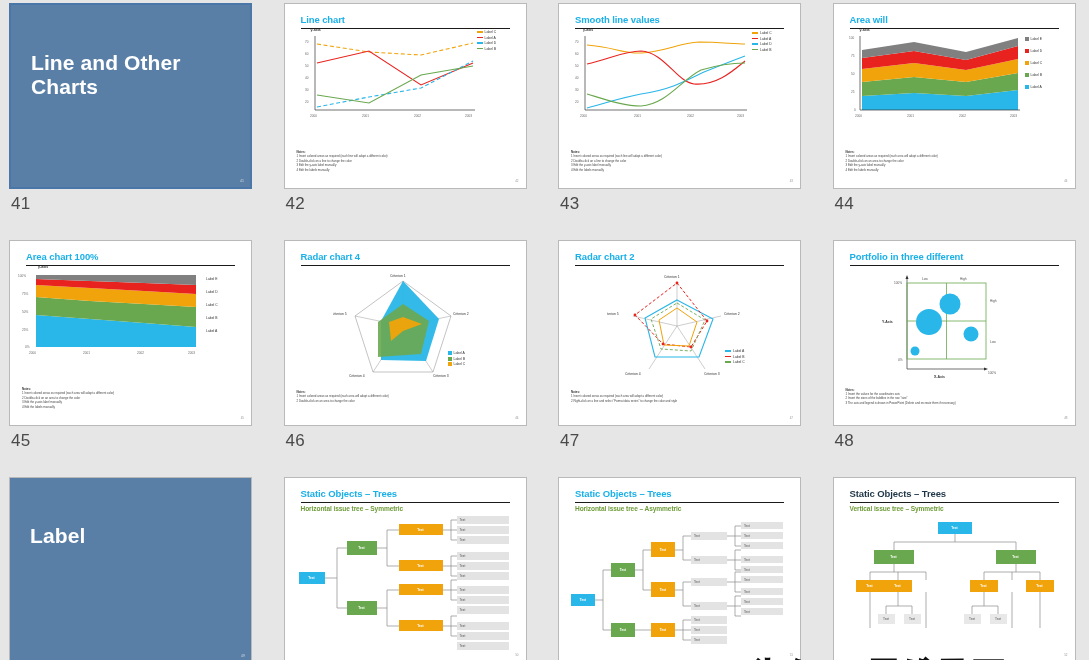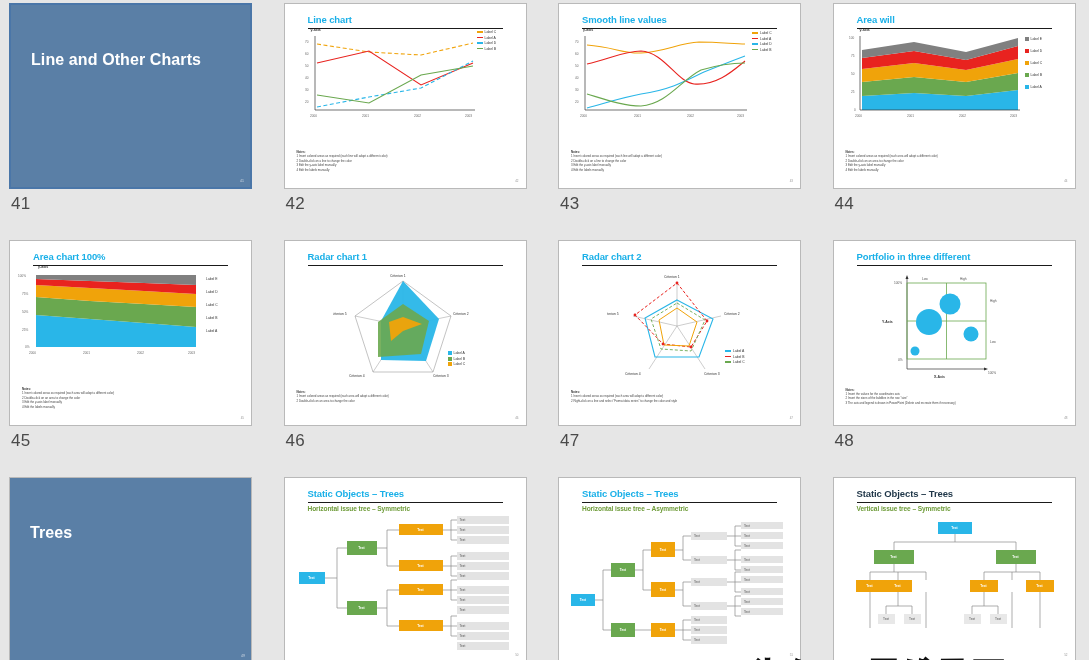--- a/index.html
+++ b/index.html
@@ -34,27 +34,27 @@
 
   
   .divider {
     width: 100%; height: 100%;
     background: #587architecture;
     background: #5a7fa6;
     position: relative;
   }
   .divider-title {
     position: absolute; left: 20px; top: 46px;
-    color: #fff; font-size: 16px; font-weight: bold;
+    color: #fff; font-size: 21px; font-weight: bold;
     letter-spacing: .1px;
   }
   .divider .pg { position:absolute; right:6px; bottom:4px; font-size:3.5px; color:#cfd9e4; }
 
   
-  .slide { width: 100%; height: 100%; background: #fff; position: relative; padding: 10px 23px; }
+  .slide { width: 100%; height: 100%; background: #fff; position: relative; padding: 10px 16px; }
   .s-title { font-size: 9.5px; font-weight: bold; color: #1ab0e8; letter-spacing: -.1px; }
   .s-title.dark { color: #1f3648; }
   .s-rule { height: 1.2px; background: #1a1a1a; margin-top: 3px; }
   .s-sub { font-size: 6.6px; font-weight: bold; color: #6f9c3a; margin-top: 1.5px; letter-spacing: -.1px; }
   .notes { position: absolute; left: 12px; bottom: 16px; }
   .notes-h { font-size: 2.9px; font-weight: bold; color: #333; }
   .notes-l { font-size: 2.9px; color: #444; line-height: 1.55; white-space: nowrap; }
   .pgno { position: absolute; right: 7px; bottom: 5px; font-size: 3px; color: #999; }
 
   .plot { position: absolute; }
@@ -325,21 +325,21 @@
         </div>
         <div class="pgno">45</div>
       </div>
     </div>
     <div class="slide-num">45</div>
   </div>
 
   <div class="cell">
     <div class="thumb">
       <div class="slide">
-        <div class="s-title">Radar chart 1</div>
+        <div class="s-title">Radar chart 4</div>
         <div class="s-rule"></div>
         <svg style="position:absolute;left:48px;top:28px;" width="140" height="110" viewBox="0 0 140 110">
           <polygon points="70,12 118,47 100,103 40,103 22,47" fill="none" stroke="#9a9a9a" stroke-width="0.6"></polygon>
           <line x1="70" y1="57" x2="70" y2="12" stroke="#9a9a9a" stroke-width="0.5"></line>
           <line x1="70" y1="57" x2="118" y2="47" stroke="#9a9a9a" stroke-width="0.5"></line>
           <line x1="70" y1="57" x2="100" y2="103" stroke="#9a9a9a" stroke-width="0.5"></line>
           <line x1="70" y1="57" x2="40" y2="103" stroke="#9a9a9a" stroke-width="0.5"></line>
           <line x1="70" y1="57" x2="22" y2="47" stroke="#9a9a9a" stroke-width="0.5"></line>
           <polygon points="70,12 106,50 93,92 48,91 48,52" fill="#29b6e8" fill-opacity="0.95"></polygon>
           <polygon points="70,35 96,52 88,85 45,88 45,53" fill="#6aa84f" fill-opacity="0.9"></polygon>
@@ -461,21 +461,21 @@
         </div>
         <div class="pgno">48</div>
       </div>
     </div>
     <div class="slide-num">48</div>
   </div>
 
   <div class="cell">
     <div class="thumb">
       <div class="divider">
-        <div class="divider-title">Trees</div>
+        <div class="divider-title">Label</div>
         <div class="pg">49</div>
       </div>
     </div>
 
   </div>
 
   <div class="cell">
     <div class="thumb">
       <div class="slide">
         <div class="s-title">Static Objects – Trees</div>

